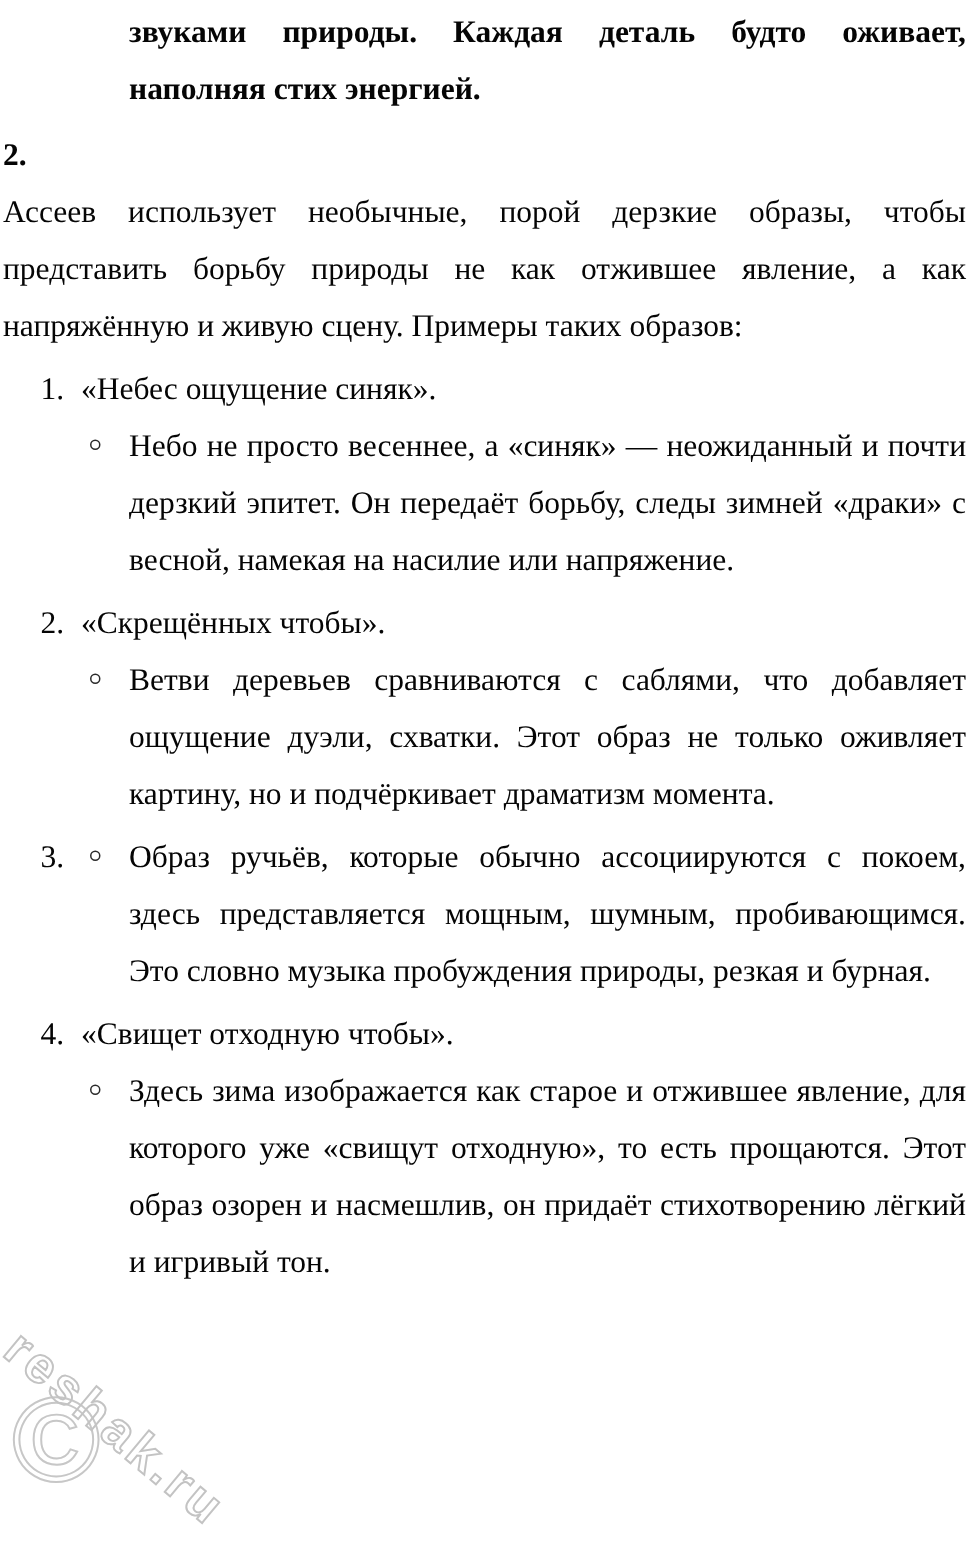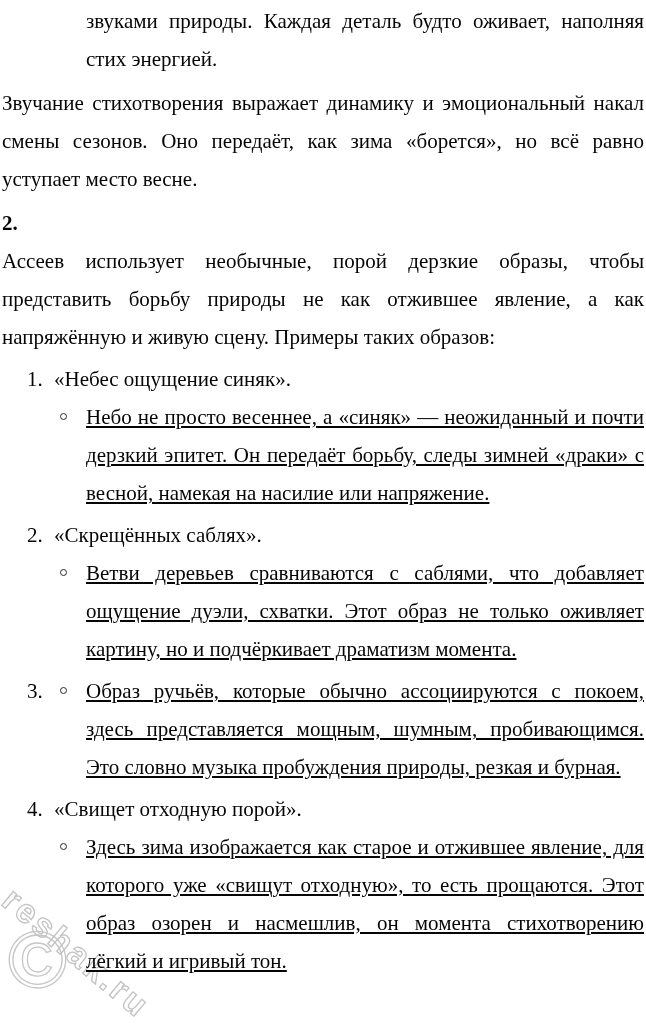--- a/index.html
+++ b/index.html
@@ -23,20 +23,21 @@
   .content {
     position: relative;
     z-index: 1;
     padding: 2px 2px 0 2px;
   }
   p { margin: 0; }
   .p-carryover {
     margin-left: 84px;
     margin-bottom: 6px;
     text-align: justify;
+    font-weight: bold;
   }
   .p-body {
     margin-bottom: 6px;
     text-align: justify;
   }
   .section-number {
     font-weight: bold;
     margin: 2px 0 0 0;
   }
   .section-intro {
@@ -51,21 +52,20 @@
   }
   .example-number {
     position: absolute;
     left: 25px;
     top: 0;
   }
   .example-detail {
     position: relative;
     padding-left: 84px;
     text-align: justify;
-    text-decoration: underline;
   }
   .circle-bullet {
     position: absolute;
     left: 58px;
     top: 15px;
     width: 7px;
     height: 7px;
     border: 1.5px solid #2a2a2a;
     border-radius: 50%;
     box-sizing: border-box;
@@ -109,21 +109,20 @@
 
   <div class="watermark">
     <span class="wm-copy">©</span>
     <span class="wm-site">reshak.ru</span>
   </div>
 
   <div class="content">
 
     <p class="p-carryover">звуками природы. Каждая деталь будто оживает, наполняя стих энергией.</p>
 
-    <p class="p-body">Звучание стихотворения выражает динамику и эмоциональный накал смены сезонов. Оно передаёт, как зима «борется», но всё равно уступает место весне.</p>
 
     <p class="section-number">2.</p>
 
     <p class="section-intro">Ассеев использует необычные, порой дерзкие образы, чтобы представить борьбу природы не как отжившее явление, а как напряжённую и живую сцену. Примеры таких образов:</p>
 
     <div class="examples-list">
 
       <div class="example-item">
         <div class="example-title">
           <span class="example-number">1.</span>
@@ -131,44 +130,44 @@
         </div>
         <div class="example-detail">
           <span class="circle-bullet"></span>
           <span>Небо не просто весеннее, а «синяк» — неожиданный и почти дерзкий эпитет. Он передаёт борьбу, следы зимней «драки» с весной, намекая на насилие или напряжение.</span>
         </div>
       </div>
 
       <div class="example-item">
         <div class="example-title">
           <span class="example-number">2.</span>
-          <span>«Скрещённых саблях».</span>
+          <span>«Скрещённых чтобы».</span>
         </div>
         <div class="example-detail">
           <span class="circle-bullet"></span>
           <span>Ветви деревьев сравниваются с саблями, что добавляет ощущение дуэли, схватки. Этот образ не только оживляет картину, но и подчёркивает драматизм момента.</span>
         </div>
       </div>
 
       <div class="example-item">
         <div class="example-title">
           <span class="example-number">3.</span>
         </div>
         <div class="example-detail">
           <span class="circle-bullet"></span>
           <span>Образ ручьёв, которые обычно ассоциируются с покоем, здесь представляется мощным, шумным, пробивающимся. Это словно музыка пробуждения природы, резкая и бурная.</span>
         </div>
       </div>
 
       <div class="example-item">
         <div class="example-title">
           <span class="example-number">4.</span>
-          <span>«Свищет отходную порой».</span>
+          <span>«Свищет отходную чтобы».</span>
         </div>
         <div class="example-detail">
           <span class="circle-bullet"></span>
-          <span>Здесь зима изображается как старое и отжившее явление, для которого уже «свищут отходную», то есть прощаются. Этот образ озорен и насмешлив, он момента стихотворению лёгкий и игривый тон.</span>
+          <span>Здесь зима изображается как старое и отжившее явление, для которого уже «свищут отходную», то есть прощаются. Этот образ озорен и насмешлив, он придаёт стихотворению лёгкий и игривый тон.</span>
         </div>
       </div>
 
     </div>
   </div>
 </div>
 
 </body></html>

